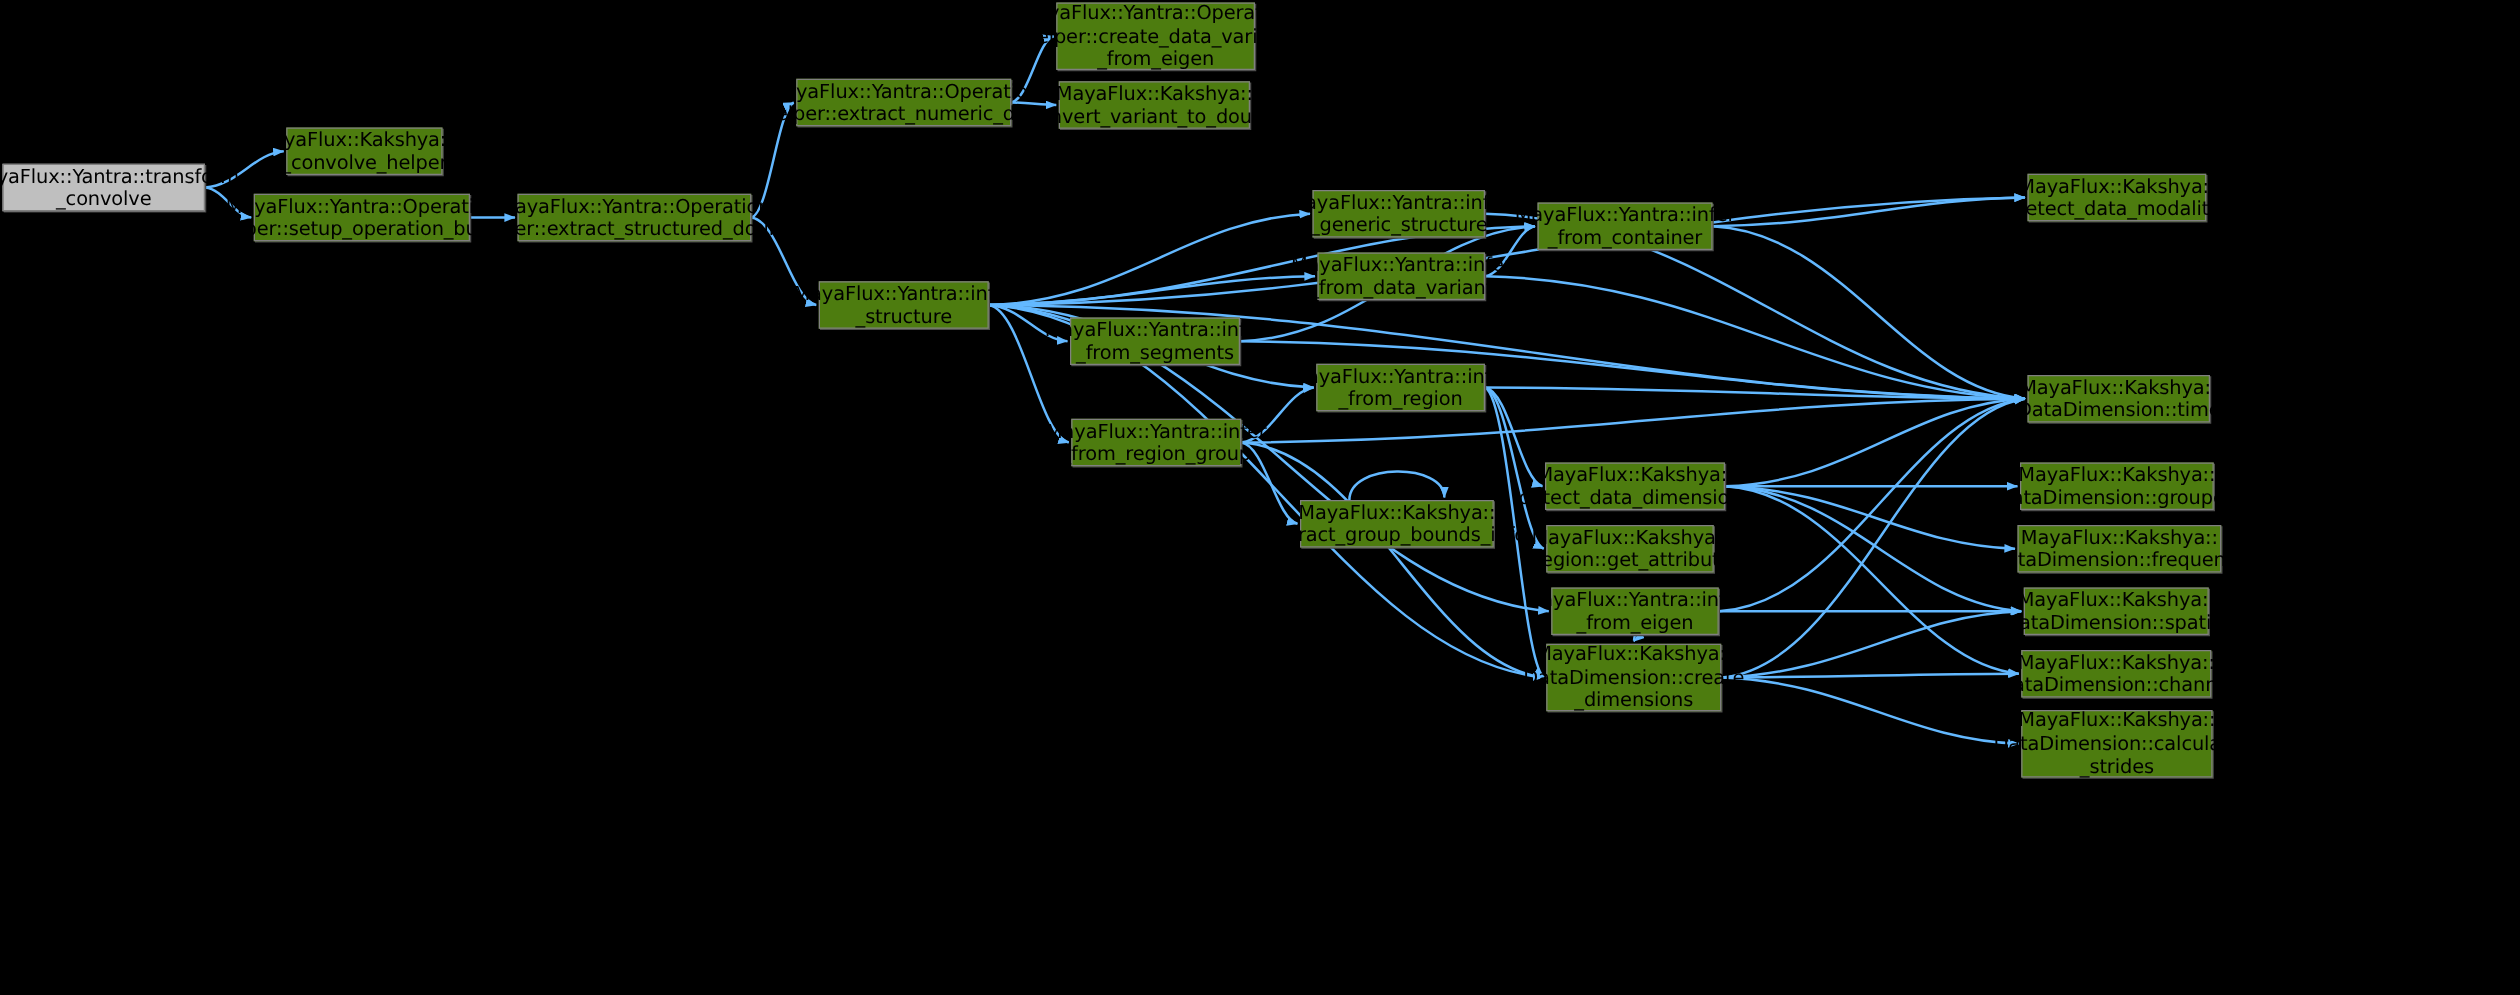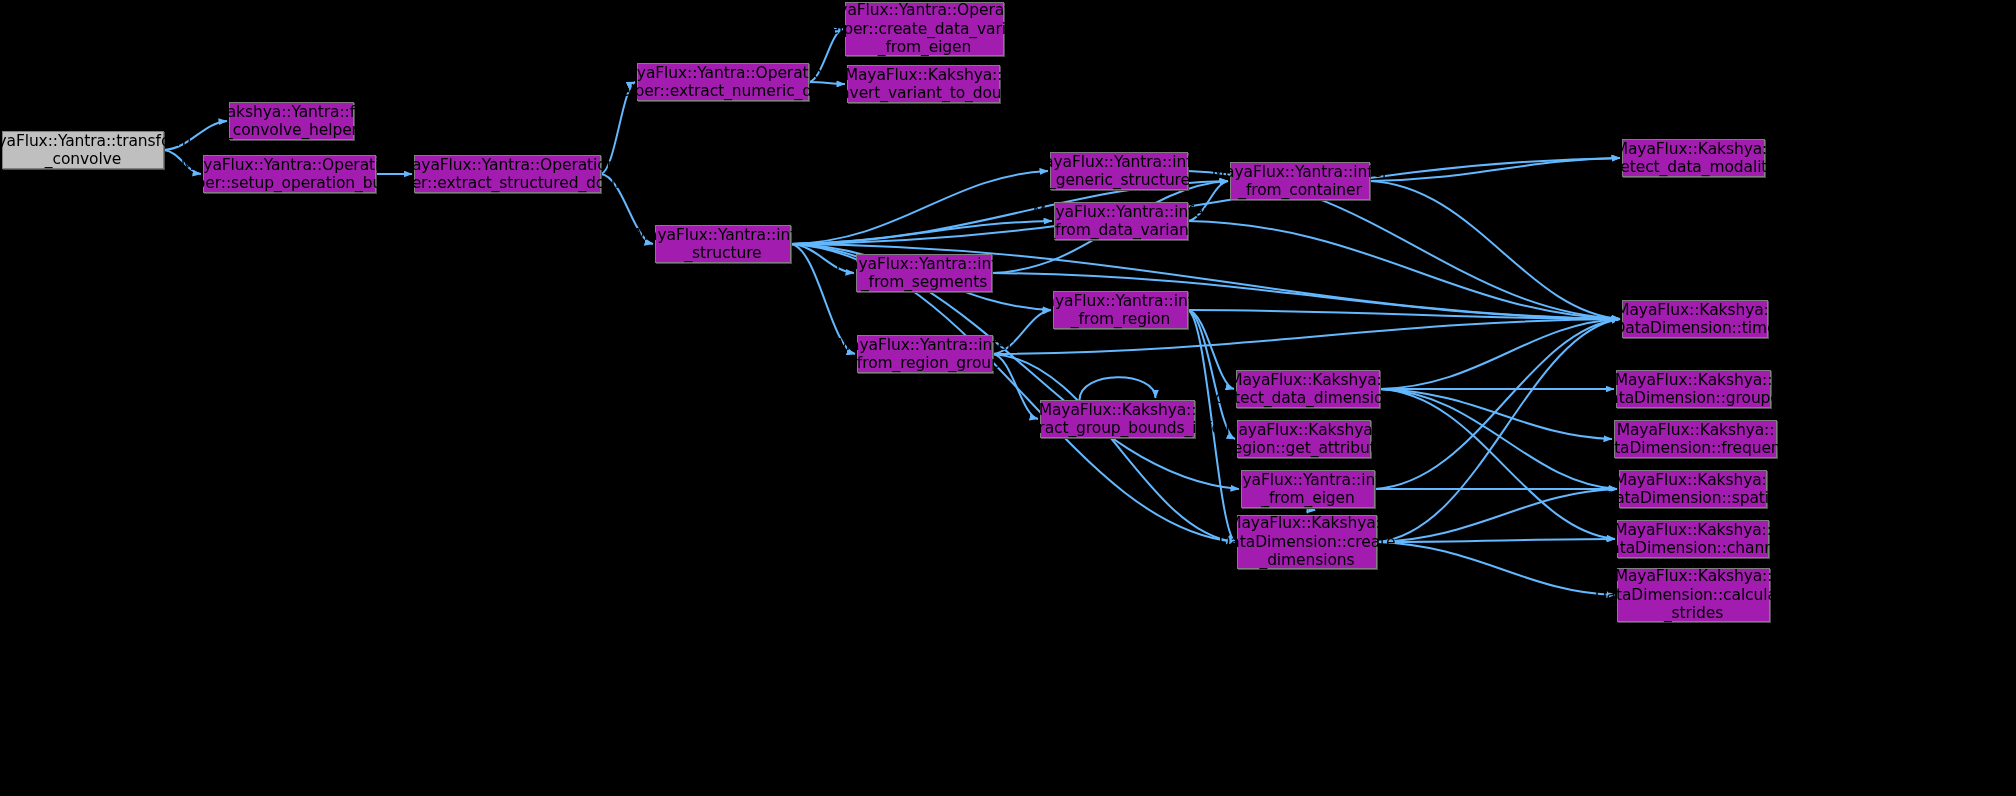--- a/index.html
+++ b/index.html
@@ -19,21 +19,21 @@
     position: absolute;
     left: 0;
     top: 0;
     width: 2016px;
     height: 796px;
     pointer-events: none;
   }
   .node {
     position: absolute;
     box-sizing: border-box;
-    background: #a21caf;
+    background: #4d7c0f;
     border: 1px solid #808080;
     box-shadow: 1px 1px 0 0 #4d4d4d;
     color: #000000;
     font-size: 15.5px;
     line-height: 18.5px;
     text-align: center;
     display: flex;
     align-items: center;
     justify-content: center;
     padding: 1px 4px;
@@ -98,21 +98,21 @@
         <path d="M 1308 508 C 1307.58 508.3, 1307.38 512.7, 1307 513" fill="none" stroke="#63b8ff" stroke-width="2" marker-end="url(#arrow)"></path>
         <path d="M 1377 542 C 1477.8 538.82, 1525.8 492.18, 1617 489" fill="none" stroke="#63b8ff" stroke-width="2" marker-end="url(#arrow)"></path>
         <path d="M 1377 542 C 1476.96 541.82, 1524.56 539.18, 1615 539" fill="none" stroke="#63b8ff" stroke-width="2" marker-end="url(#arrow)"></path>
         <path d="M 1377 542 C 1476.96 545.18, 1524.56 591.82, 1615 595" fill="none" stroke="#63b8ff" stroke-width="2" marker-end="url(#arrow)"></path>
         <path d="M 1377 542 C 1479.06 533.972, 1527.66 332.38, 1620 319" fill="none" stroke="#63b8ff" stroke-width="2" marker-end="url(#arrow)"></path>
       </g>
   </svg>
   <div id="node-group">
       <div class="node root" style="left: 2px; top: 131px; width: 162px; height: 38px;">MayaFlux::Yantra::transform
 _convolve</div>
-      <div class="node" style="left: 229px; top: 102px; width: 125px; height: 38px;">Kakshya::Yantra::fft
+      <div class="node" style="left: 229px; top: 102px; width: 125px; height: 38px;">MayaFlux::Kakshya::fft
 _convolve_helper</div>
       <div class="node" style="left: 203px; top: 155px; width: 173px; height: 38px;">MayaFlux::Yantra::Operation
 Helper::setup_operation_buffer</div>
       <div class="node" style="left: 414px; top: 155px; width: 187px; height: 38px;">MayaFlux::Yantra::Operation
 Helper::extract_structured_double</div>
       <div class="node" style="left: 637px; top: 63px; width: 172px; height: 38px;">MayaFlux::Yantra::Operation
 Helper::extract_numeric_data</div>
       <div class="node" style="left: 845px; top: 2px; width: 159px; height: 54px;">MayaFlux::Yantra::Operation
 Helper::create_data_variant
 _from_eigen</div>

